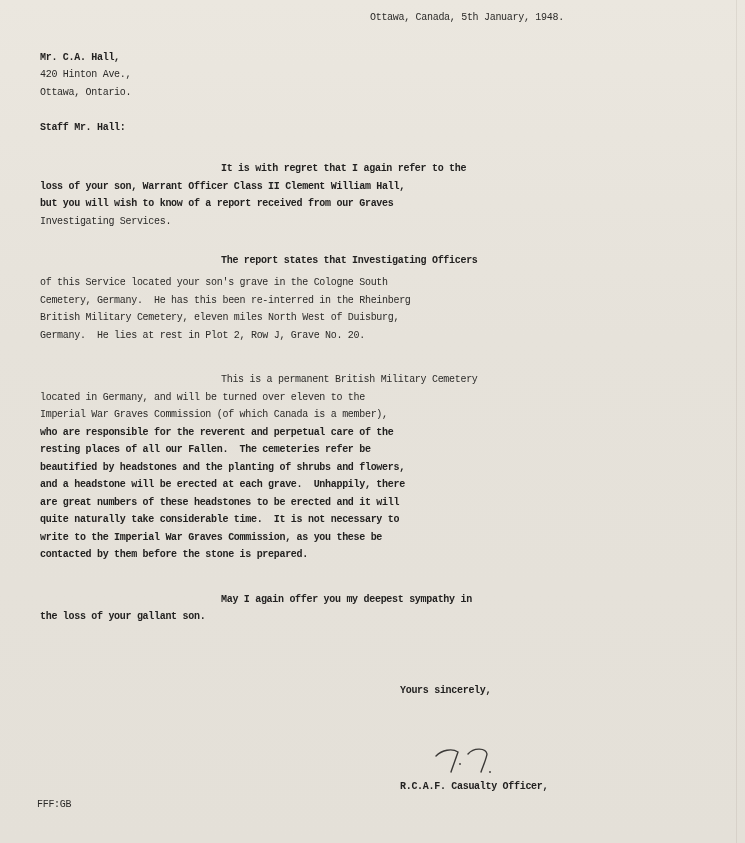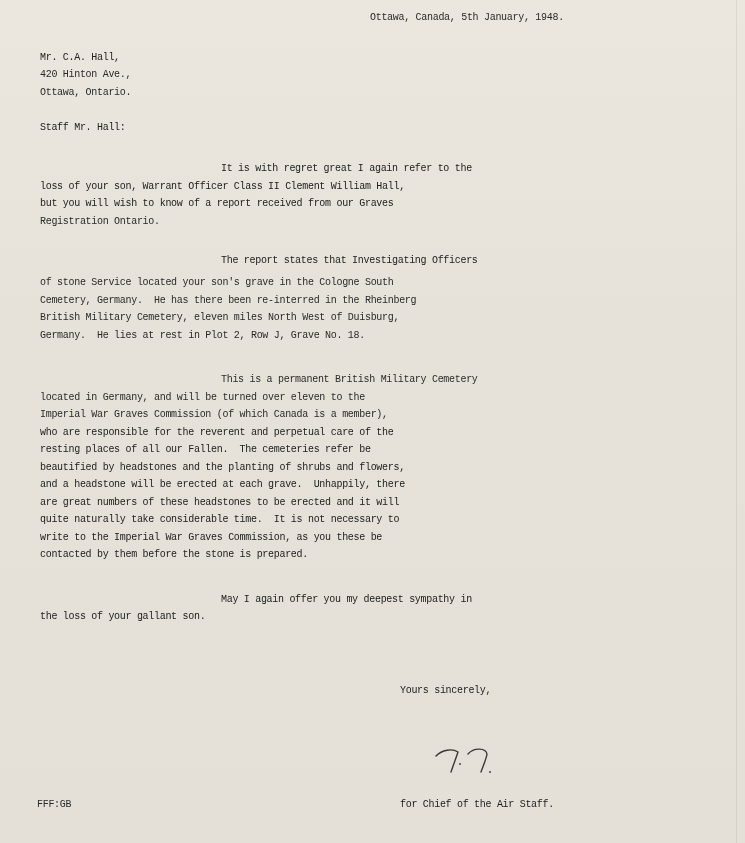--- a/index.html
+++ b/index.html
@@ -21,21 +21,21 @@
       color: #2b2a28;
       font-size: 10px;
       line-height: 17.4px;
       overflow: hidden;
     }
     .line {
       position: absolute;
       white-space: pre;
       letter-spacing: -0.3px;
     }
-    .bold { font-weight: normal; color: #222120; }
+    .bold { font-weight: bold; color: #222120; }
     .fold-line {
       position: absolute;
       top: 0;
       width: 1px;
       height: 843px;
       background: rgba(120,110,95,0.12);
     }
     .signature {
       position: absolute;
       left: 432px;
@@ -52,32 +52,32 @@
 
   <div class="line" style="left:370px; top:9px">Ottawa, Canada, 5th January, 1948.</div>
 
   <div class="line bold" style="left:40px; top:49px">Mr. C.A. Hall,</div>
   <div class="line" style="left:40px; top:66px">420 Hinton Ave.,</div>
   <div class="line" style="left:40px; top:84px">Ottawa, Ontario.</div>
 
   <div class="line bold" style="left:40px; top:119px">Staff Mr. Hall:</div>
 
   <div>
-    <div class="line bold" style="left:221px; top:160px">It is with regret great I again refer to the</div>
+    <div class="line bold" style="left:221px; top:160px">It is with regret that I again refer to the</div>
     <div class="line bold" style="left:40px; top:178px">loss of your son, Warrant Officer Class II Clement William Hall,</div>
     <div class="line bold" style="left:40px; top:195px">but you will wish to know of a report received from our Graves</div>
-    <div class="line" style="left:40px; top:213px">Registration Ontario.</div>
+    <div class="line" style="left:40px; top:213px">Investigating Services.</div>
   </div>
 
   <div>
     <div class="line bold" style="left:221px; top:252px">The report states that Investigating Officers</div>
-    <div class="line" style="left:40px; top:274px">of stone Service located your son's grave in the Cologne South</div>
-    <div class="line" style="left:40px; top:292px">Cemetery, Germany.  He has there been re-interred in the Rheinberg</div>
+    <div class="line" style="left:40px; top:274px">of this Service located your son's grave in the Cologne South</div>
+    <div class="line" style="left:40px; top:292px">Cemetery, Germany.  He has this been re-interred in the Rheinberg</div>
     <div class="line" style="left:40px; top:309px">British Military Cemetery, eleven miles North West of Duisburg,</div>
-    <div class="line" style="left:40px; top:327px">Germany.  He lies at rest in Plot 2, Row J, Grave No. 18.</div>
+    <div class="line" style="left:40px; top:327px">Germany.  He lies at rest in Plot 2, Row J, Grave No. 20.</div>
   </div>
 
   <div>
     <div class="line" style="left:221px; top:371px">This is a permanent British Military Cemetery</div>
     <div class="line" style="left:40px; top:389px">located in Germany, and will be turned over eleven to the</div>
     <div class="line" style="left:40px; top:406px">Imperial War Graves Commission (of which Canada is a member),</div>
     <div class="line bold" style="left:40px; top:424px">who are responsible for the reverent and perpetual care of the</div>
     <div class="line bold" style="left:40px; top:441px">resting places of all our Fallen.  The cemeteries refer be</div>
     <div class="line bold" style="left:40px; top:459px">beautified by headstones and the planting of shrubs and flowers,</div>
     <div class="line bold" style="left:40px; top:476px">and a headstone will be erected at each grave.  Unhappily, there</div>
@@ -94,16 +94,16 @@
 
   <div class="line bold" style="left:400px; top:682px">Yours sincerely,</div>
 
   <svg class="signature" viewBox="0 0 80 34">
     <path d="M4 14 C10 8, 20 6, 26 10 C24 16, 21 24, 19 30" fill="none" stroke="#3a3836" stroke-width="1.4" stroke-linecap="round"></path>
     <circle cx="28" cy="22" r="0.9" fill="#3a3836"></circle>
     <path d="M36 12 C42 5, 54 6, 55 12 C54 18, 51 24, 49 30" fill="none" stroke="#3a3836" stroke-width="1.4" stroke-linecap="round"></path>
     <circle cx="58" cy="30" r="0.9" fill="#3a3836"></circle>
   </svg>
 
-  <div class="line bold" style="left:400px; top:796px">for Chief of the Air Staff.</div>
+  <div class="line bold" style="left:400px; top:778px">R.C.A.F. Casualty Officer,</div>
 
   <div class="line" style="left:37px; top:796px">FFF:GB</div>
 </div>
 
 </body></html>

